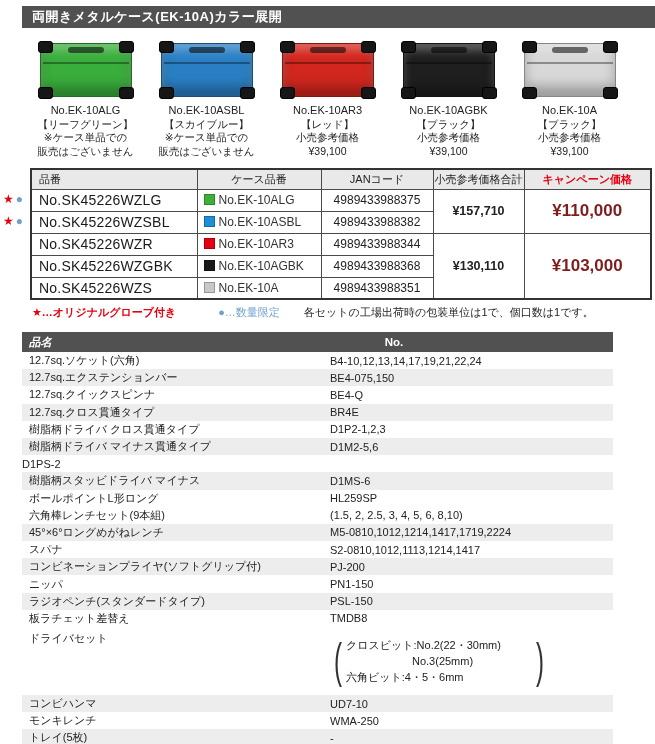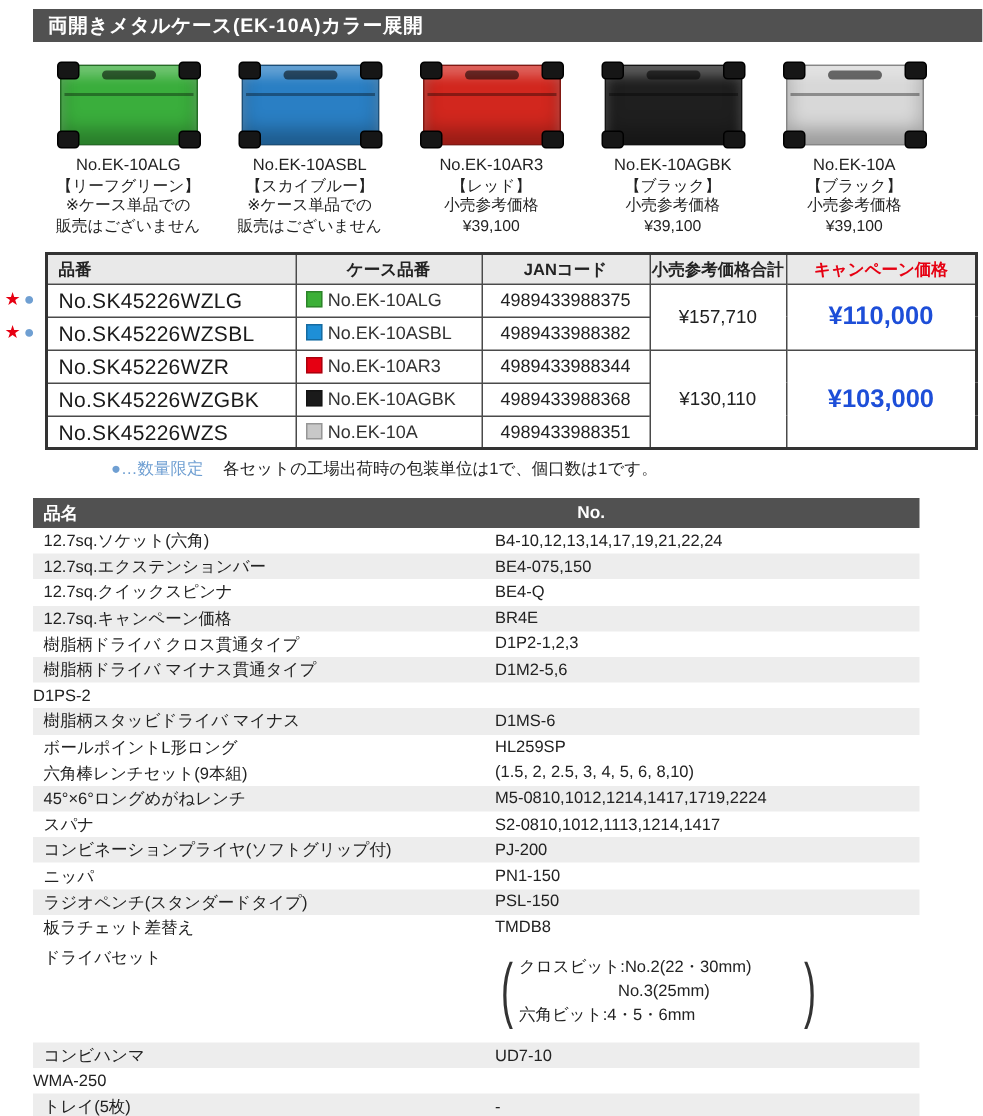--- a/index.html
+++ b/index.html
@@ -29,44 +29,44 @@
   .case .c-tl { top: -3px; left: -3px; }  .case .c-tr { top: -3px; right: -3px; }
   .case .c-bl { bottom: -3px; left: -3px; } .case .c-br { bottom: -3px; right: -3px; }
   .caption { margin-top: 4px; font-size: 10.5px; line-height: 13.5px; color: #222; }
   .caption .model { font-size: 11px; }
   
   .t1wrap { position: relative; margin: 10px 0 0 30px; width: 620px; }
   table.t1 { border-collapse: collapse; table-layout: fixed; width: 620px; }
   table.t1 th, table.t1 td { border: 1px solid #4a4a4a; overflow: hidden; white-space: nowrap; }
   table.t1 { border: 2px solid #333; }
   table.t1 tr.head th {
-    height: 20px; background: #e9e9e9; font-size: 11px; font-weight: bold;
+    height: 20px; background: #e9e9e9; font-size: 11px; font-weight: normal;
     color: #222; text-align: center;
   }
   table.t1 tr.head th.h-hin { text-align: left; padding-left: 7px; }
   table.t1 tr.head th.h-camp { color: #e60012; font-weight: bold; }
   table.t1 td { height: 22px; }
   td.hin { font-size: 14px; color: #1a1a1a; padding-left: 7px; letter-spacing: 0.2px; }
   td.cs  { font-size: 12px; padding-left: 6px; }
   td.cs .sw { display:inline-block; width: 11px; height: 11px; margin-right: 4px; vertical-align: -1px; border: 1px solid rgba(0,0,0,.25); }
   td.jan { font-size: 12px; text-align: center; color: #222; }
-  td.tot { font-size: 12.5px; text-align: center; color: #222; }
-  td.cmp { font-size: 17px; font-weight: bold; color: #1d4ed8; text-align: center; }
+  td.tot { font-size: 12.5px; text-align: center; color: #222; font-weight: bold; }
+  td.cmp { font-size: 17px; font-weight: bold; color: #7f1d1d; text-align: center; }
   .rowmark { position: absolute; left: -27px; display: flex; gap: 2px; align-items: center; }
   .rowmark .star { color: #e60012; font-size: 12px; }
   .rowmark .dot  { color: #6f9fd2; font-size: 12px; }
   
   .legend { margin: 5px 0 0 32px; font-size: 11px; display: flex; align-items: center; }
   .legend .lg-star { color: #e60012; font-weight: bold; }
   .legend .lg-dot  { color: #6f9fd2; margin-left: 42px; }
-  .legend .lg-note { color: #222; margin-left: 13px; }
+  .legend .lg-note { color: #222; margin-left: 24px; }
   
   .parts { margin: 12px 0 0 22px; width: 591px; }
   .p-head { height: 20px; background: #515151; color:#fff; font-size: 11.5px; font-weight: bold; display: flex; align-items: center; }
-  .p-head .ph-name { width: 364px; padding-left: 7px; }
+  .p-head .ph-name { width: 364px; padding-left: 7px; font-style: italic; }
   .p-head .ph-no   { width: 229px; }
   .prow { height: 17.2px; display: flex; align-items: center; font-size: 11px; color: #222; }
   .prow.shaded { background: #ededed; }
   .prow .c-name { width: 308px; padding-left: 7px; white-space: nowrap; overflow: hidden; }
   .prow .c-no   { width: 283px; white-space: nowrap; overflow: hidden; }
   .prow-tall { height: 68px; display: flex; font-size: 11px; color:#222; }
   .prow-tall .c-name { width: 308px; padding-left: 7px; padding-top: 4px; }
   .prow-tall .c-no { width: 283px; display: flex; align-items: center; }
   .paren { font-size: 48px; line-height: 1; color: #333; transform: scaleX(.5); font-weight: normal; }
   .ds-lines { width: 186px; line-height: 16px; }
@@ -229,20 +229,21 @@
     <tr>
       <td class="hin">No.SK45226WZS</td>
       <td class="cs"><span class="sw" style="background-color: rgb(200, 200, 200);"></span><span>No.EK-10A</span></td>
       <td class="jan">4989433988351</td>
     </tr>
   </tbody>
     </table>
 </div>
 
 <div class="legend">
+  <span class="lg-star">★…オリジナルグローブ付き</span>
   <span class="lg-dot">●…数量限定</span>
   <span class="lg-note">各セットの工場出荷時の包装単位は1で、個口数は1です。</span>
 </div>
 
 <div class="parts">
   <div class="p-head">
     <div class="ph-name">品名</div>
     <div class="ph-no">No.</div>
   </div>
 
@@ -252,21 +253,21 @@
     </div>
   <div class="prow shaded">
       <div class="c-name">12.7sq.エクステンションバー</div>
       <div class="c-no">BE4-075,150</div>
     </div>
   <div class="prow">
       <div class="c-name">12.7sq.クイックスピンナ</div>
       <div class="c-no">BE4-Q</div>
     </div>
   <div class="prow shaded">
-      <div class="c-name">12.7sq.キャンペーン価格</div>
+      <div class="c-name">12.7sq.クロス貫通タイプ</div>
       <div class="c-no">BR4E</div>
     </div>
   <div class="prow">
       <div class="c-name">樹脂柄ドライバ クロス貫通タイプ</div>
       <div class="c-no">D1P2-1,2,3</div>
     </div>
   <div class="prow shaded">
       <div class="c-name">樹脂柄ドライバ マイナス貫通タイプ</div>
       <div class="c-no">D1M2-5,6</div>
     </div>
@@ -321,19 +322,20 @@
       </div>
       <span class="paren">)</span>
     </div>
   </div>
 
   <div class="prow shaded">
       <div class="c-name">コンビハンマ</div>
       <div class="c-no">UD7-10</div>
     </div>
   <div class="prow">
+      <div class="c-name">モンキレンチ</div>
       <div class="c-no">WMA-250</div>
     </div>
   <div class="prow shaded">
       <div class="c-name">トレイ(5枚)</div>
       <div class="c-no">-</div>
     </div>
 </div>
 
 </body></html>

